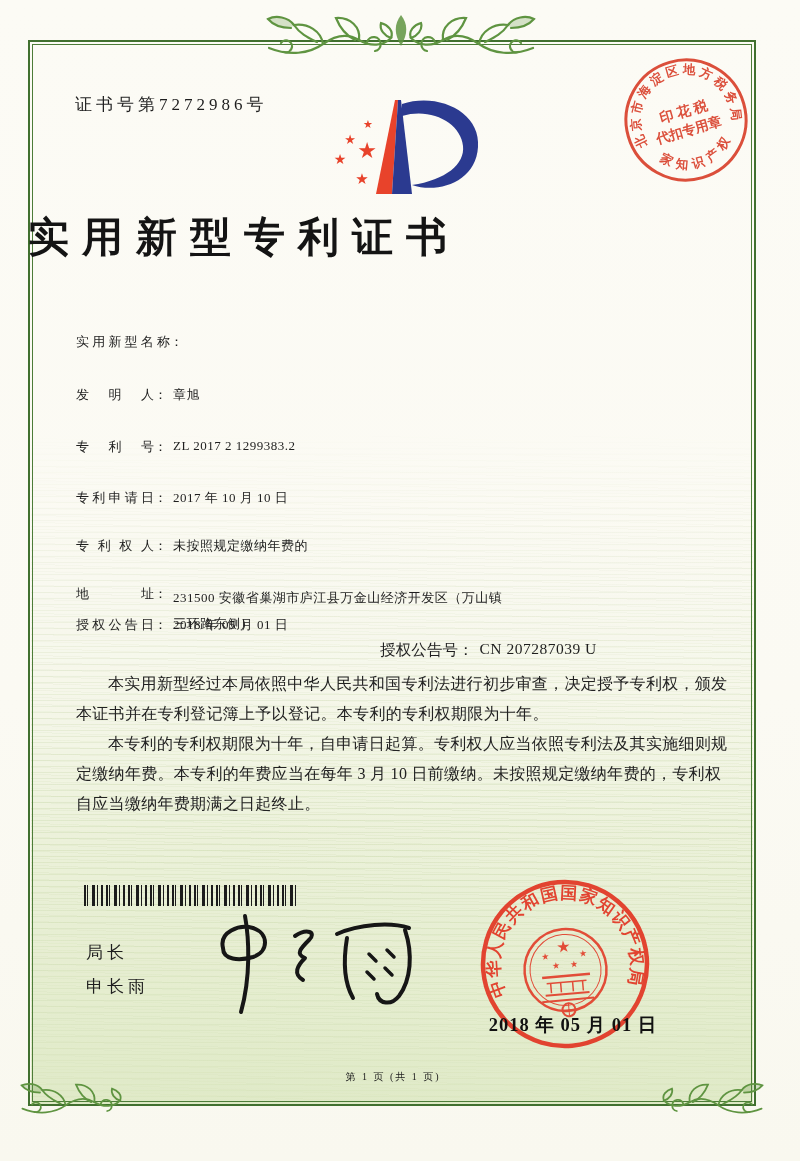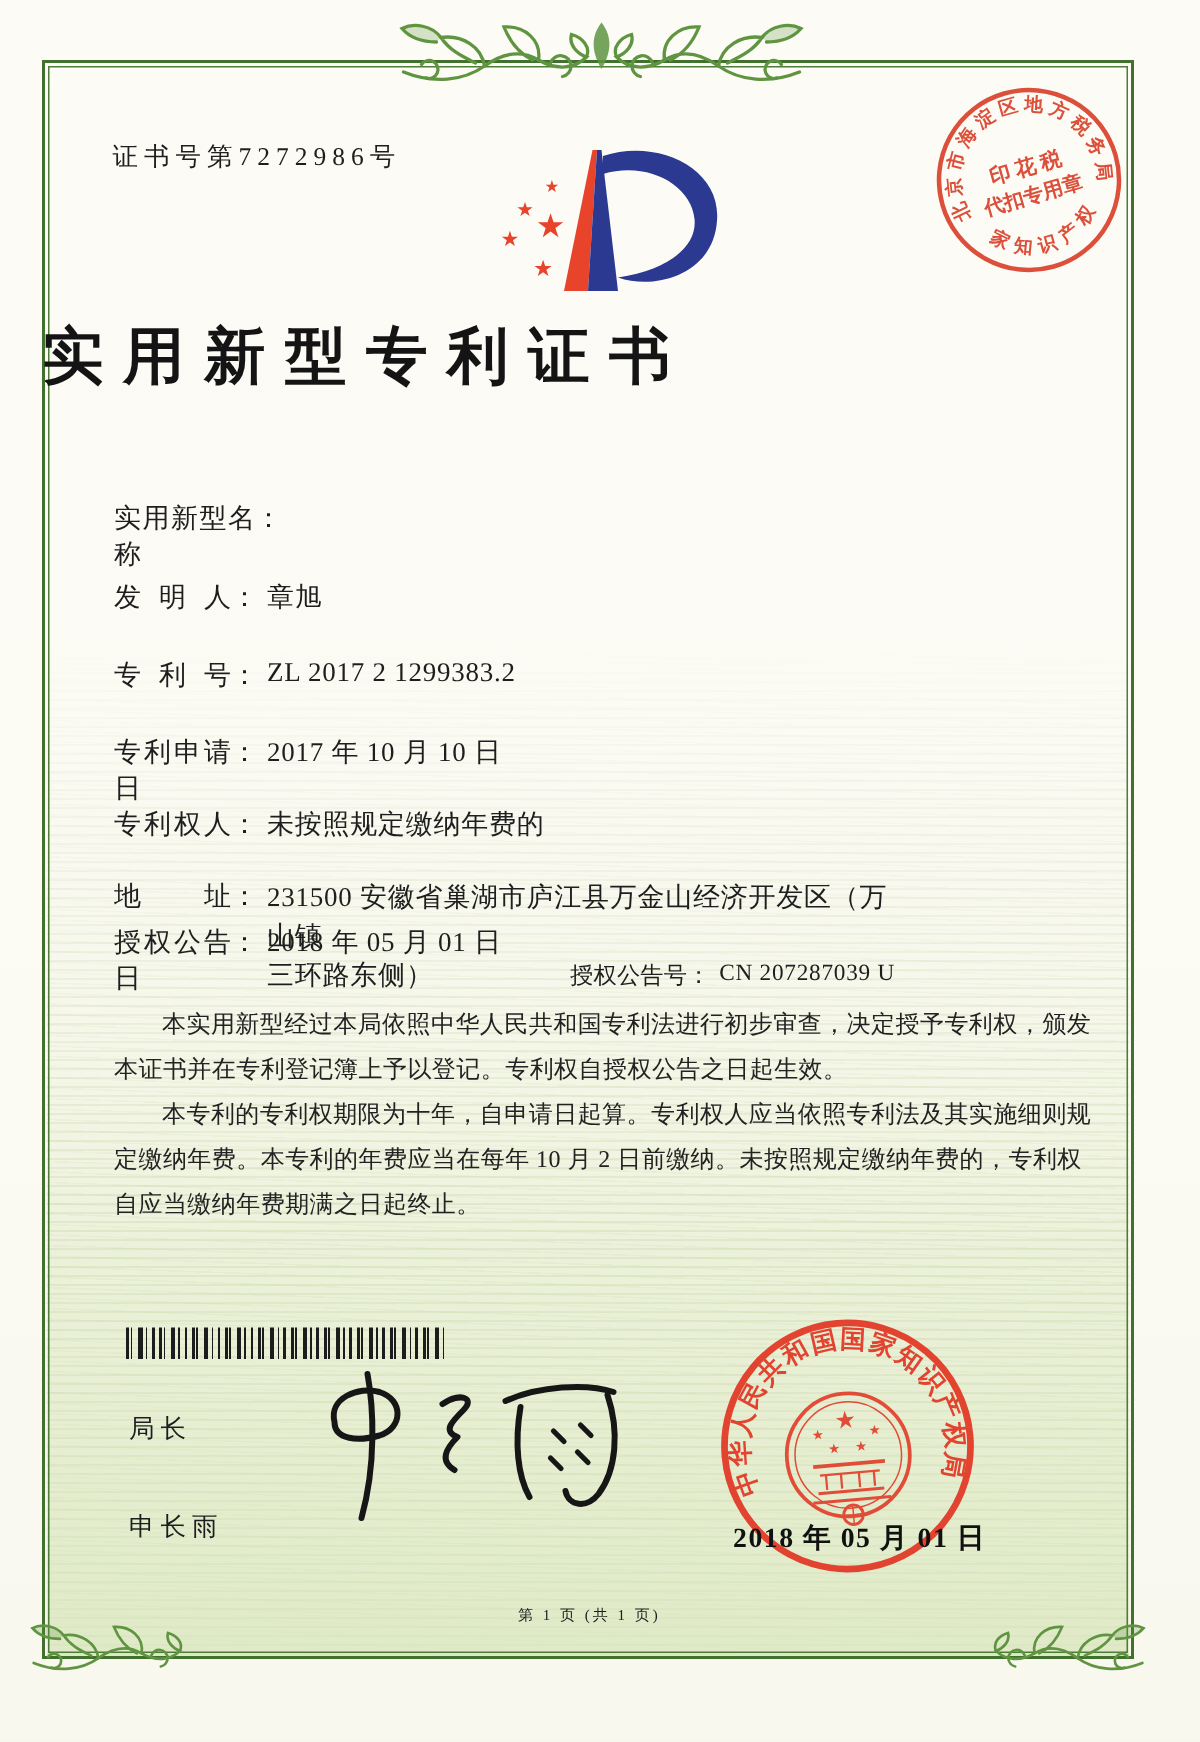--- a/index.html
+++ b/index.html
@@ -34,21 +34,21 @@
   }
   
   .cert-no{
     position:absolute;left:75px;top:93px;font-size:17px;letter-spacing:4px;z-index:3;text-align:right;
   }
   .title{
     position:absolute;left:28px;top:210px;width:730px;text-align:left;
     font-size:41px;font-weight:700;letter-spacing:13px;z-index:3;color:#141414;
   }
   
-  .frow{position:absolute;left:76px;font-size:18px;z-index:3;display:flex;align-items:flex-start;}
+  .frow{position:absolute;left:76px;font-size:13px;z-index:3;display:flex;align-items:flex-start;}
   .flabel{display:inline-block;width:78px;text-align:justify;text-align-last:justify;}
   .flabel.wide{width:94px;}
   .fcolon{display:inline-block;margin-right:6px;}
   .fvalue{display:inline-block;letter-spacing:.5px;}
   .fvalue.addr{width:430px;white-space:pre-line;line-height:26px;}
   .grant-right{position:absolute;left:380px;top:640px;font-size:15.5px;z-index:3;display:flex;}
   
   .paras{position:absolute;left:76px;top:669px;width:656px;z-index:3;}
   .paras p{margin:0;font-size:16px;line-height:30px;text-indent:2em;letter-spacing:.3px;color:#222;}
   
@@ -56,21 +56,21 @@
     position:absolute;left:84px;top:885px;width:214px;height:21px;z-index:3;
     background:repeating-linear-gradient(90deg,
       #1c1c1c 0 2px, transparent 2px 3px,
       #1c1c1c 3px 4px, transparent 4px 8px,
       #1c1c1c 8px 11px, transparent 11px 13px,
       #1c1c1c 13px 14px, transparent 14px 17px,
       #1c1c1c 17px 19px, transparent 19px 22px);
   }
   
   .sig-title{position:absolute;left:86px;top:941px;font-size:17px;letter-spacing:4px;z-index:3;}
-  .sig-name{position:absolute;left:86px;top:975px;font-size:17px;letter-spacing:4px;z-index:3;margin-top:31px;}
+  .sig-name{position:absolute;left:86px;top:975px;font-size:17px;letter-spacing:4px;z-index:3;}
   .sig-svg{position:absolute;left:195px;top:910px;z-index:4;}
   
   .stamp-tr{position:absolute;left:612px;top:46px;z-index:5;transform:rotate(-16deg);opacity:.92;}
   .seal-bottom{position:absolute;left:477px;top:876px;z-index:4;transform:rotate(-5deg);opacity:.95;}
   .seal-date{
     position:absolute;left:488px;top:1012px;width:170px;text-align:center;z-index:5;
     font-size:18.5px;font-weight:600;letter-spacing:1px;color:#111;
   }
   
   .footer{
@@ -190,22 +190,22 @@
       <span class="fcolon">：</span>
       <span class="fvalue">2018 年 05 月 01 日</span>
   </div>
   <div class="grant-right">
     <span class="flabel">授权公告号</span>
       <span class="fcolon">：</span>
       <span class="fvalue">CN 207287039 U</span>
   </div>
 
   <div class="paras">
-    <p>本实用新型经过本局依照中华人民共和国专利法进行初步审查，决定授予专利权，颁发本证书并在专利登记簿上予以登记。专利权自授权公告之日起生效。</p>
-    <p>本专利的专利权期限为十年，自申请日起算。专利权人应当依照专利法及其实施细则规定缴纳年费。本专利的年费应当在每年 10 月 2 日前缴纳。未按照规定缴纳年费的，专利权自应当缴纳年费期满之日起终止。</p>
+    <p>本实用新型经过本局依照中华人民共和国专利法进行初步审查，决定授予专利权，颁发本证书并在专利登记簿上予以登记。本专利的专利权期限为十年。</p>
+    <p>本专利的专利权期限为十年，自申请日起算。专利权人应当依照专利法及其实施细则规定缴纳年费。本专利的年费应当在每年 3 月 10 日前缴纳。未按照规定缴纳年费的，专利权自应当缴纳年费期满之日起终止。</p>
   </div>
 
   <div class="barcode"></div>
 
   <div class="sig-title">局长</div>
   <div class="sig-name">申长雨</div>
   <svg class="sig-svg" width="225" height="105" viewBox="0 0 225 105">
     <g fill="none" stroke="#161616" stroke-width="4" stroke-linecap="round" stroke-linejoin="round">
       <path d="M28,38 C24,22 44,14 58,18 C74,23 74,42 58,47 C44,51 28,50 28,38 Z"></path>
       <path d="M50,6 C54,28 56,66 46,102"></path>

